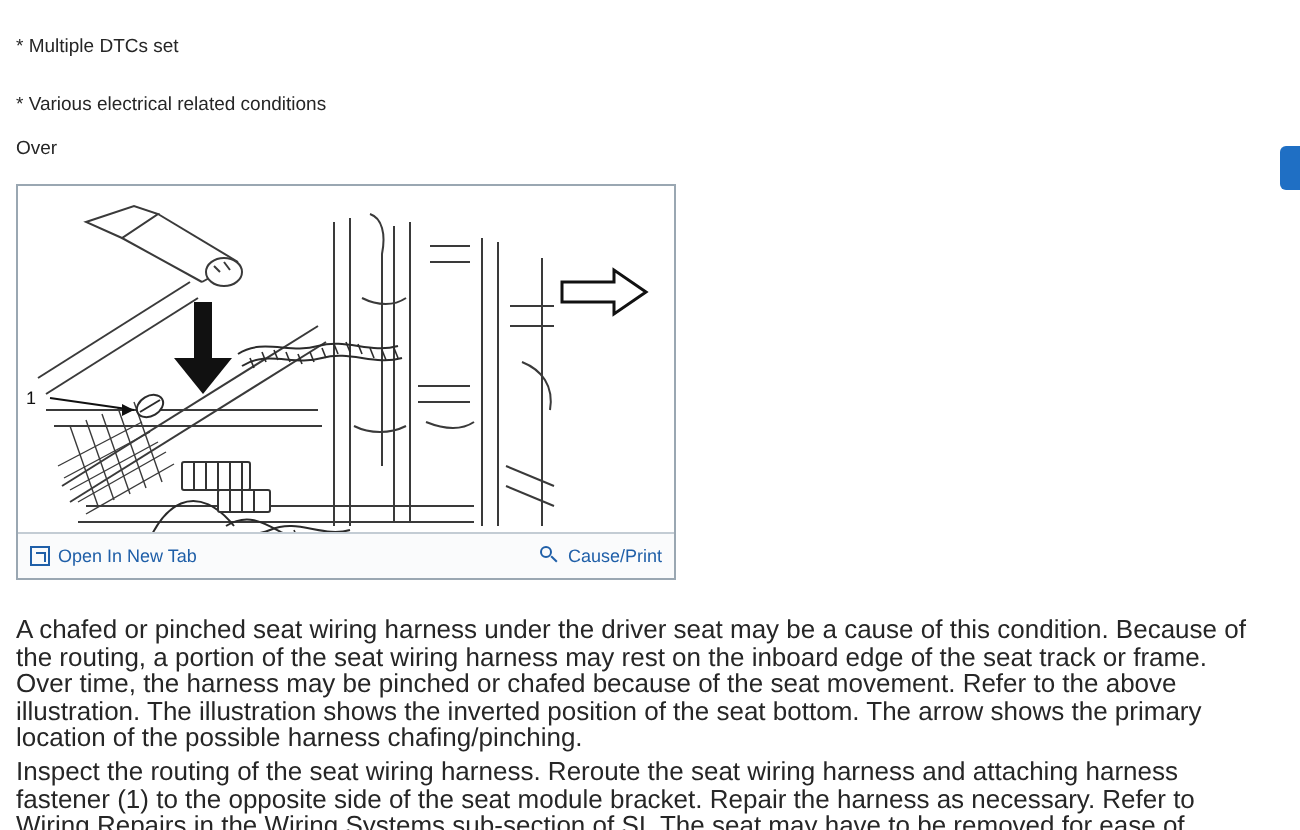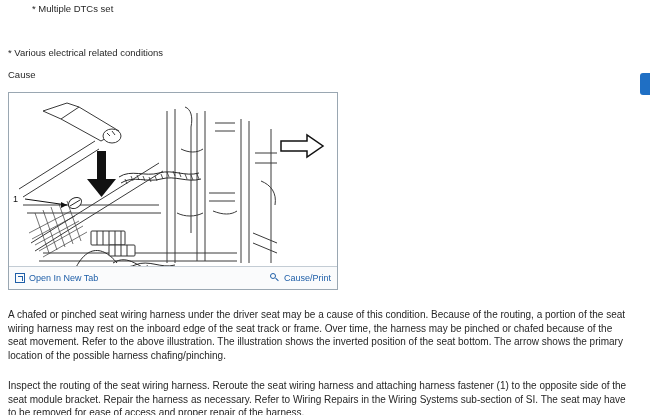--- a/index.html
+++ b/index.html
@@ -22,21 +22,21 @@
     box-sizing: border-box;
     padding: 0 8px;
   }
   .sym-line {
     font-size: 9.5px;
     line-height: 12px;
     color: #262626;
     margin: 0;
     padding: 0;
   }
-  .sym-1 { position: absolute; left: 8px; top: 3px; margin-left: 24px; }
+  .sym-1 { position: absolute; left: 8px; top: 18px; }
   .sym-2 { position: absolute; left: 8px; top: 25px; }
   .sym-3 { position: absolute; left: 8px; top: 47px; }
   .cause-label { position: absolute; left: 8px; top: 69px; }
 
   
   .edge-tab {
     position: absolute;
     right: 0;
     top: 73px;
     width: 10px;
@@ -131,36 +131,36 @@
     width: 4px; height: 1px;
     background: #1f5fa8;
     transform: rotate(45deg);
   }
 
   
   .para {
     position: absolute;
     left: 8px;
     width: 622px;
-    font-size: 10px;
+    font-size: 13px;
     line-height: 13.5px;
     color: #262626;
   }
   .p-cause-text { top: 308px; }
   .correction-label { top: 358px; }
   .p-correction-text { top: 379px; }
 </style>
 </head>
 <body>
 
 <div class="page">
 
   <div class="sym-line sym-1">* Multiple DTCs set</div>
   <div class="sym-line sym-3">* Various electrical related conditions</div>
-  <div class="sym-line cause-label">Cause</div>
+  <div class="sym-line cause-label">Over</div>
 
   <div class="edge-tab"></div>
 
   <div class="figure">
     <div class="figure-img">
       <svg width="328" height="173" viewBox="0 0 328 173" xmlns="http://www.w3.org/2000/svg">
         <rect x="0" y="0" width="328" height="173" fill="#ffffff"></rect>
         <g stroke="#3a3a3a" fill="none" stroke-width="1">
 
           <path d="M34 18 L58 10 L70 14 L52 26 Z" fill="#ffffff"></path>

